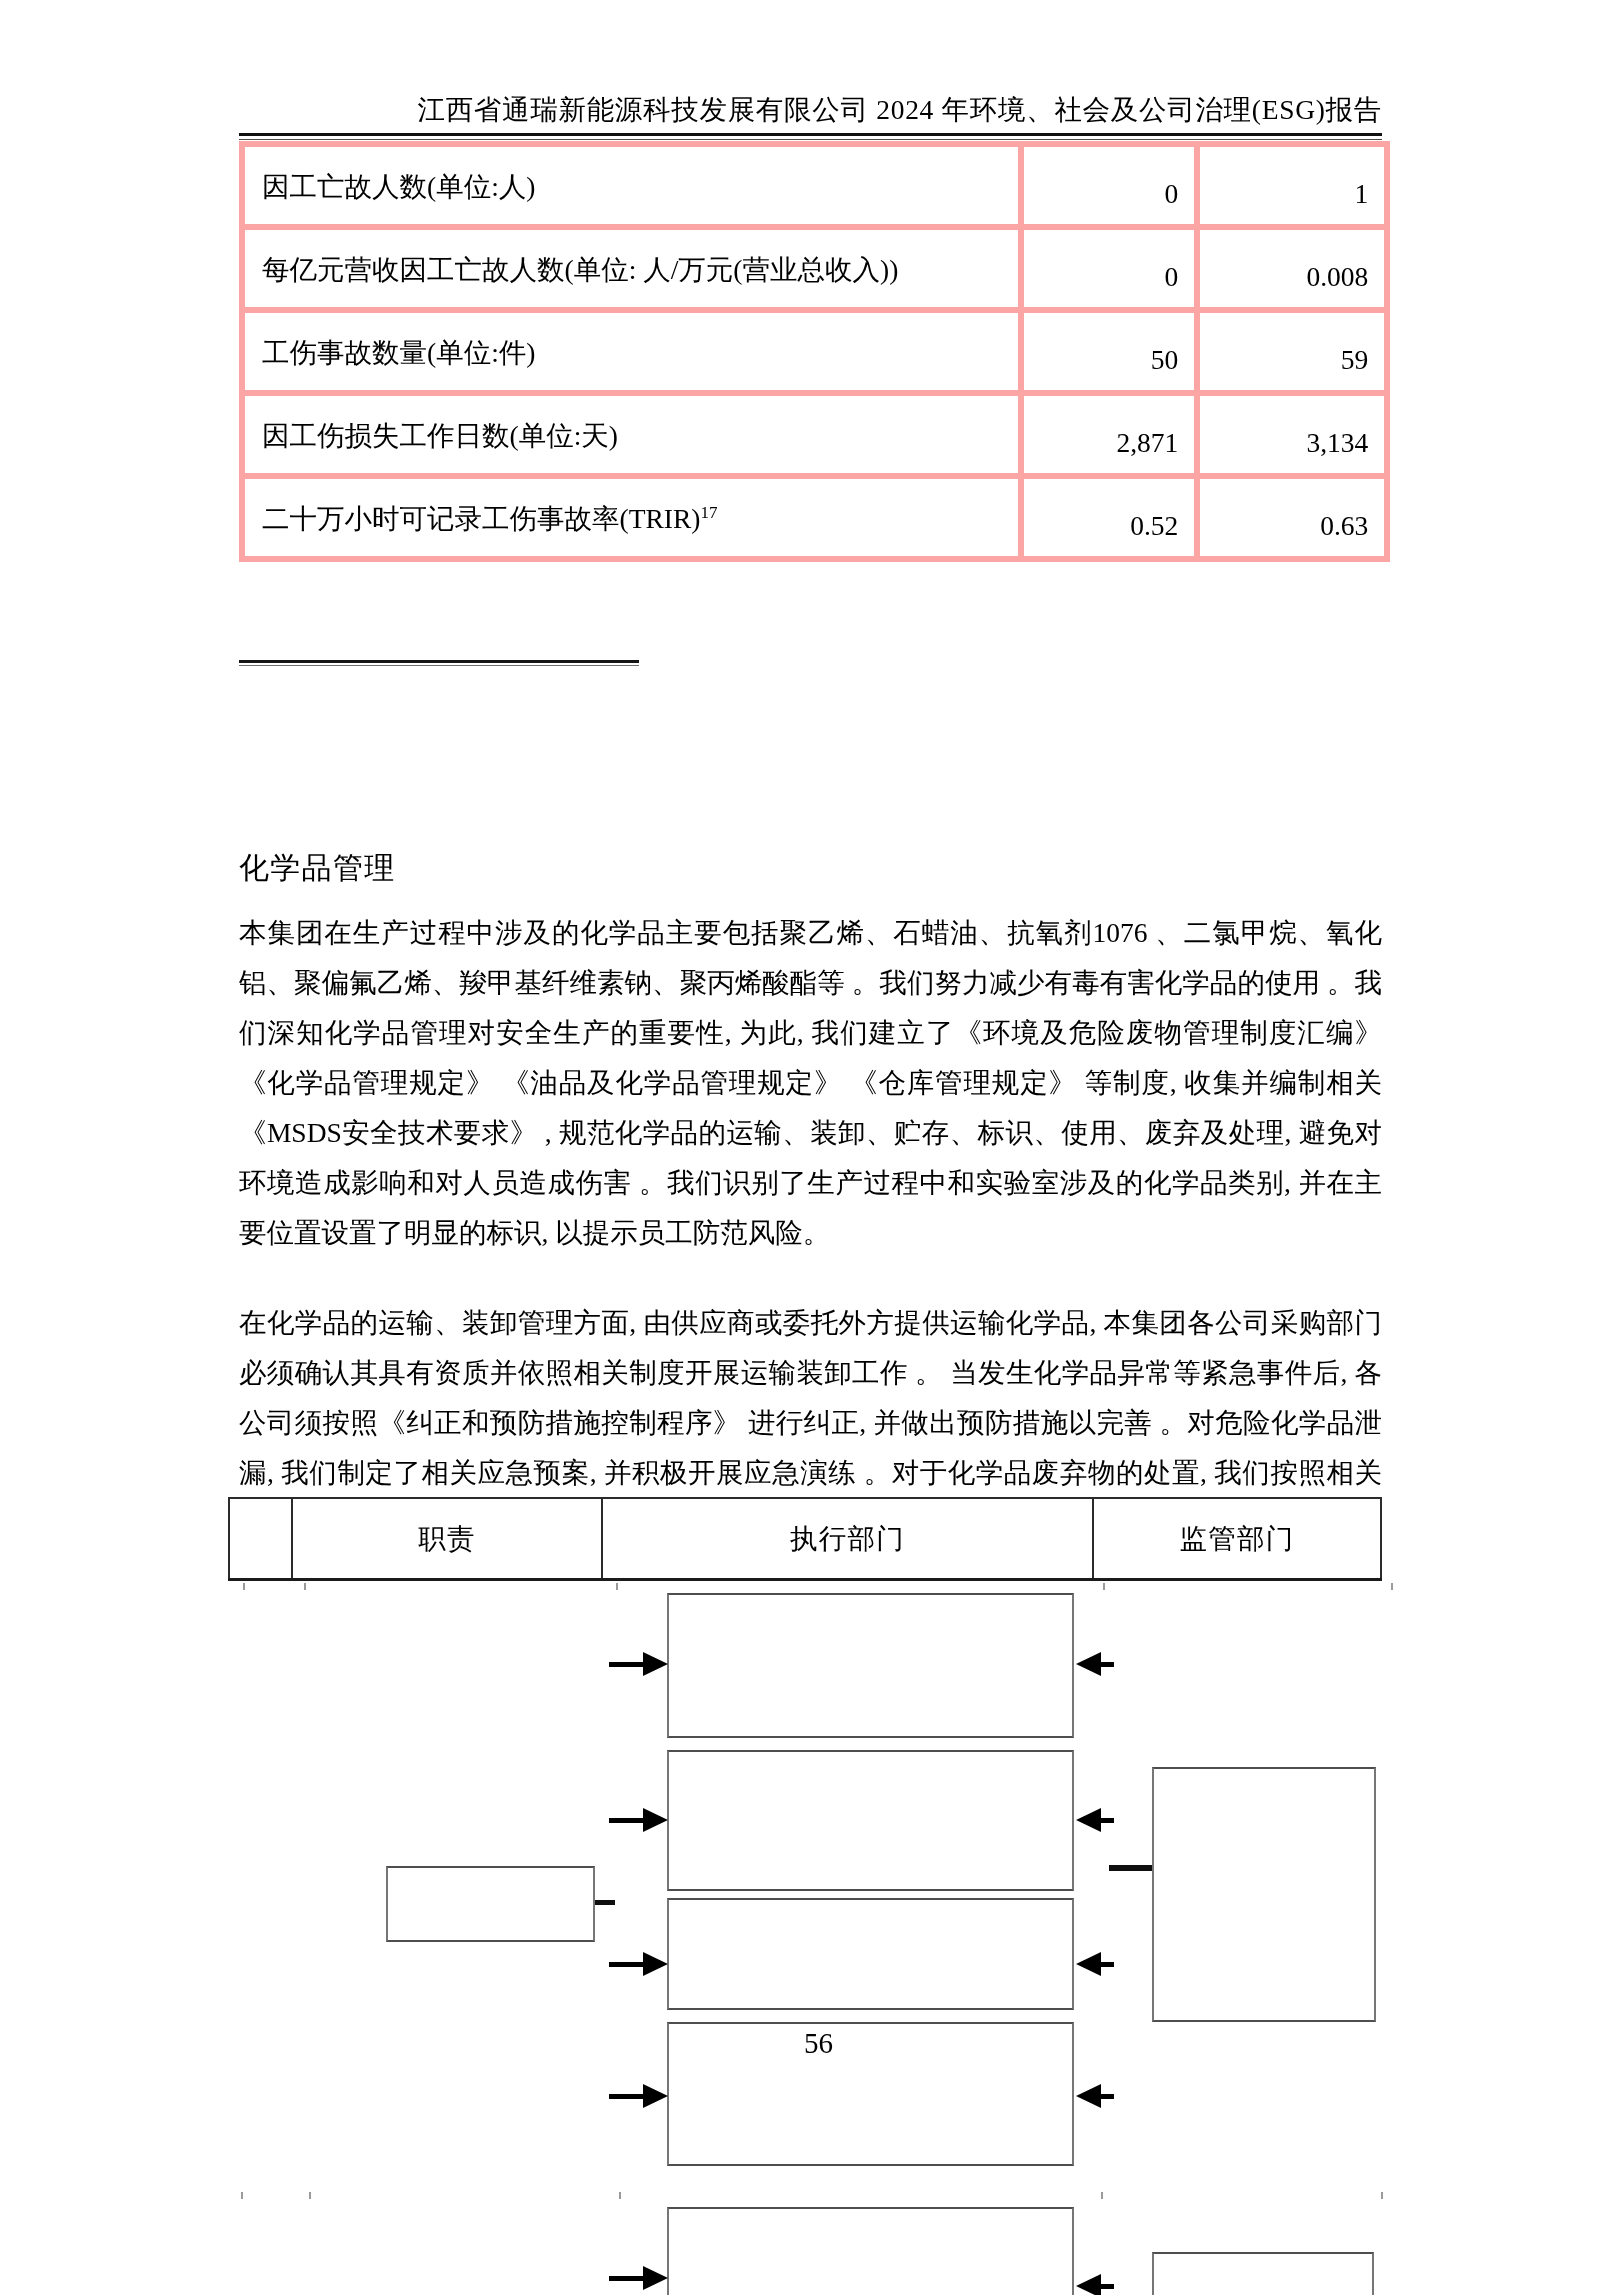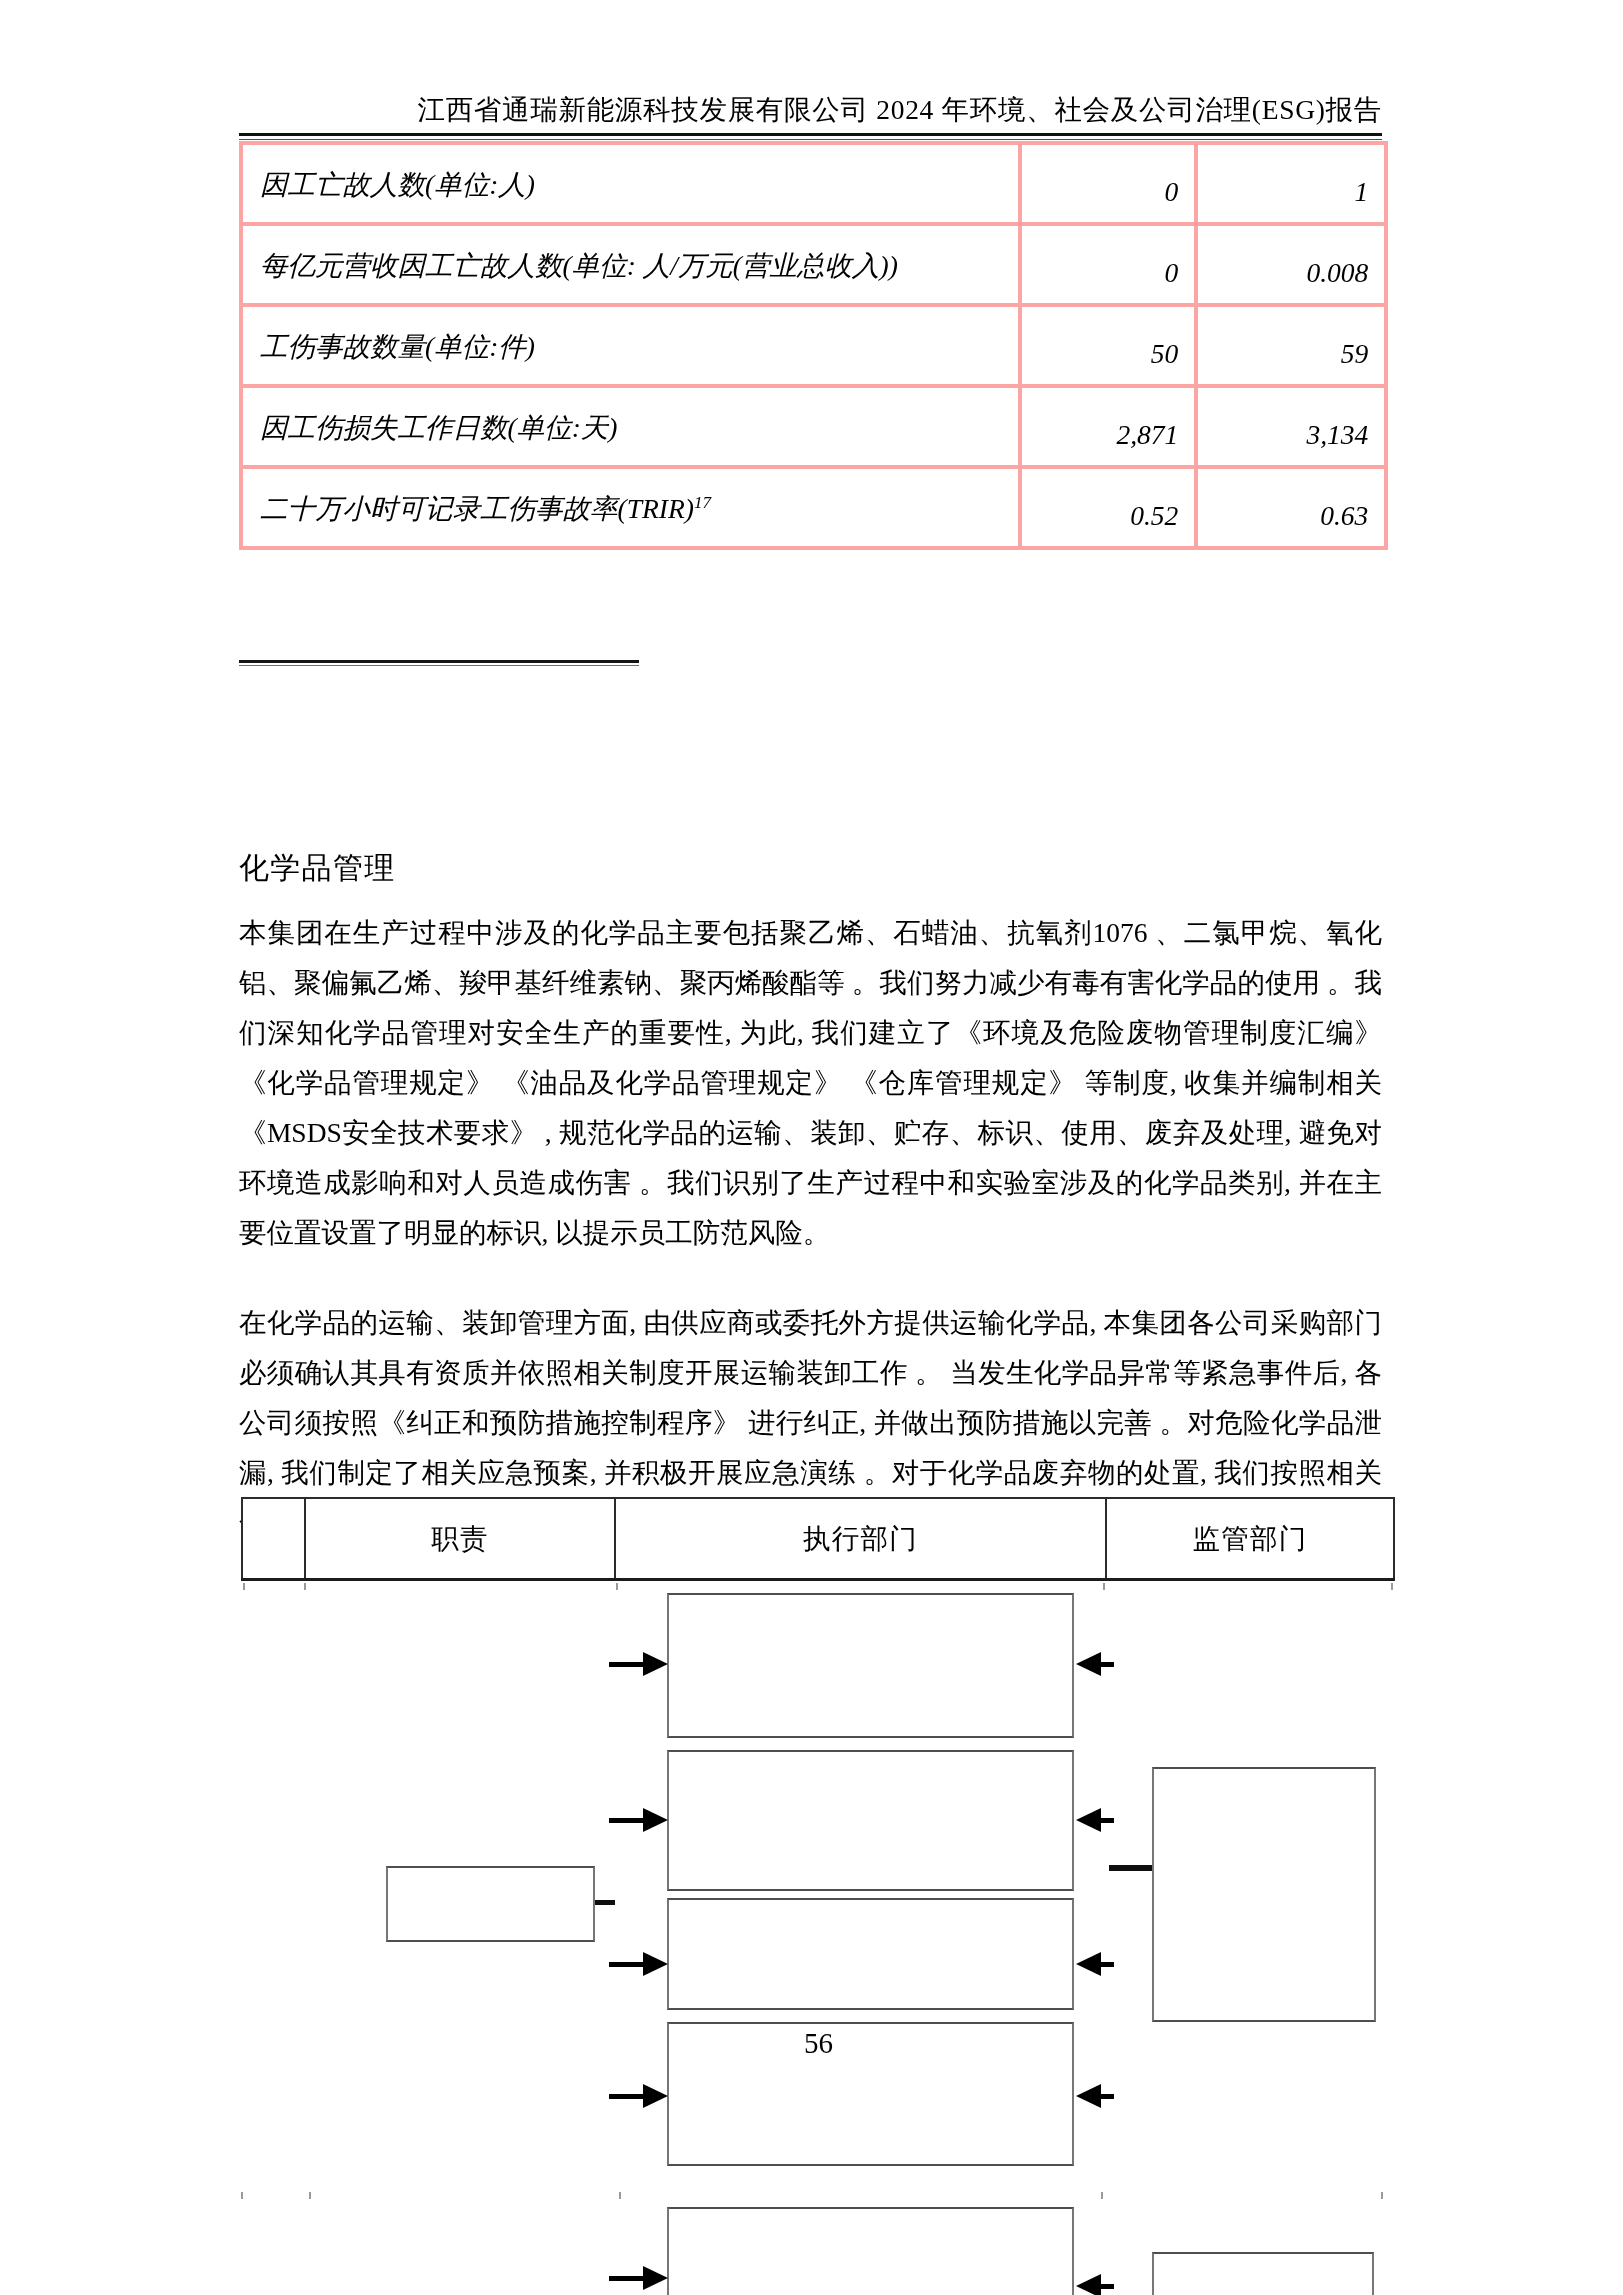--- a/index.html
+++ b/index.html
@@ -23,25 +23,24 @@
   .rule-thin{left:239px;top:139px;width:1143px;height:1.3px;background:#4a4a4a;}
 
   
   table.t1{
     left:239px;top:141px;
     border-collapse:collapse;table-layout:fixed;
     width:1144px;
     font-size:27.5px;
   }
   table.t1 td{
-    border:4px solid #fca5a5;
+    border:6px solid #fca5a5;
     height:60px;
     vertical-align:middle;
     background:#fff;
-    font-style:italic;
   }
   table.t1 td.lbl{padding:3.9px 6.5px 0 17px;text-align:left;}
   table.t1 td.num{padding:17px 15.7px 0 3.9px;text-align:right;vertical-align:middle;}
   sup.tbl-sup{font-size:17px;vertical-align:super;line-height:0;}
 
   
   .fn-rule-thick{left:239px;top:660px;width:400px;height:3.3px;background:#151515;}
   .fn-rule-thin{left:239px;top:665px;width:400px;height:1.3px;background:#6e6e6e;}
   .footnotes{
     left:239px;top:684px;width:1143px;
@@ -60,21 +59,21 @@
     font-size:27.5px;line-height:50px;
     text-align:justify;text-align-last:left;
     margin:0;
   }
   .p1{top:908px;}
   .p2{top:1195px;}
   .p3{top:1298px;}
 
   
   table.t2{
-    left:241px;top:1497px;
+    left:228px;top:1497px;
     border-collapse:collapse;table-layout:fixed;
     width:1152px;font-size:27.5px;
   }
   table.t2 td{
     border:2px solid #2b2b2b;
     border-bottom:3.9px solid #1b1b1b;
     height:77px;text-align:center;vertical-align:middle;
     letter-spacing:1.3px;background:#fff;
   }
 

